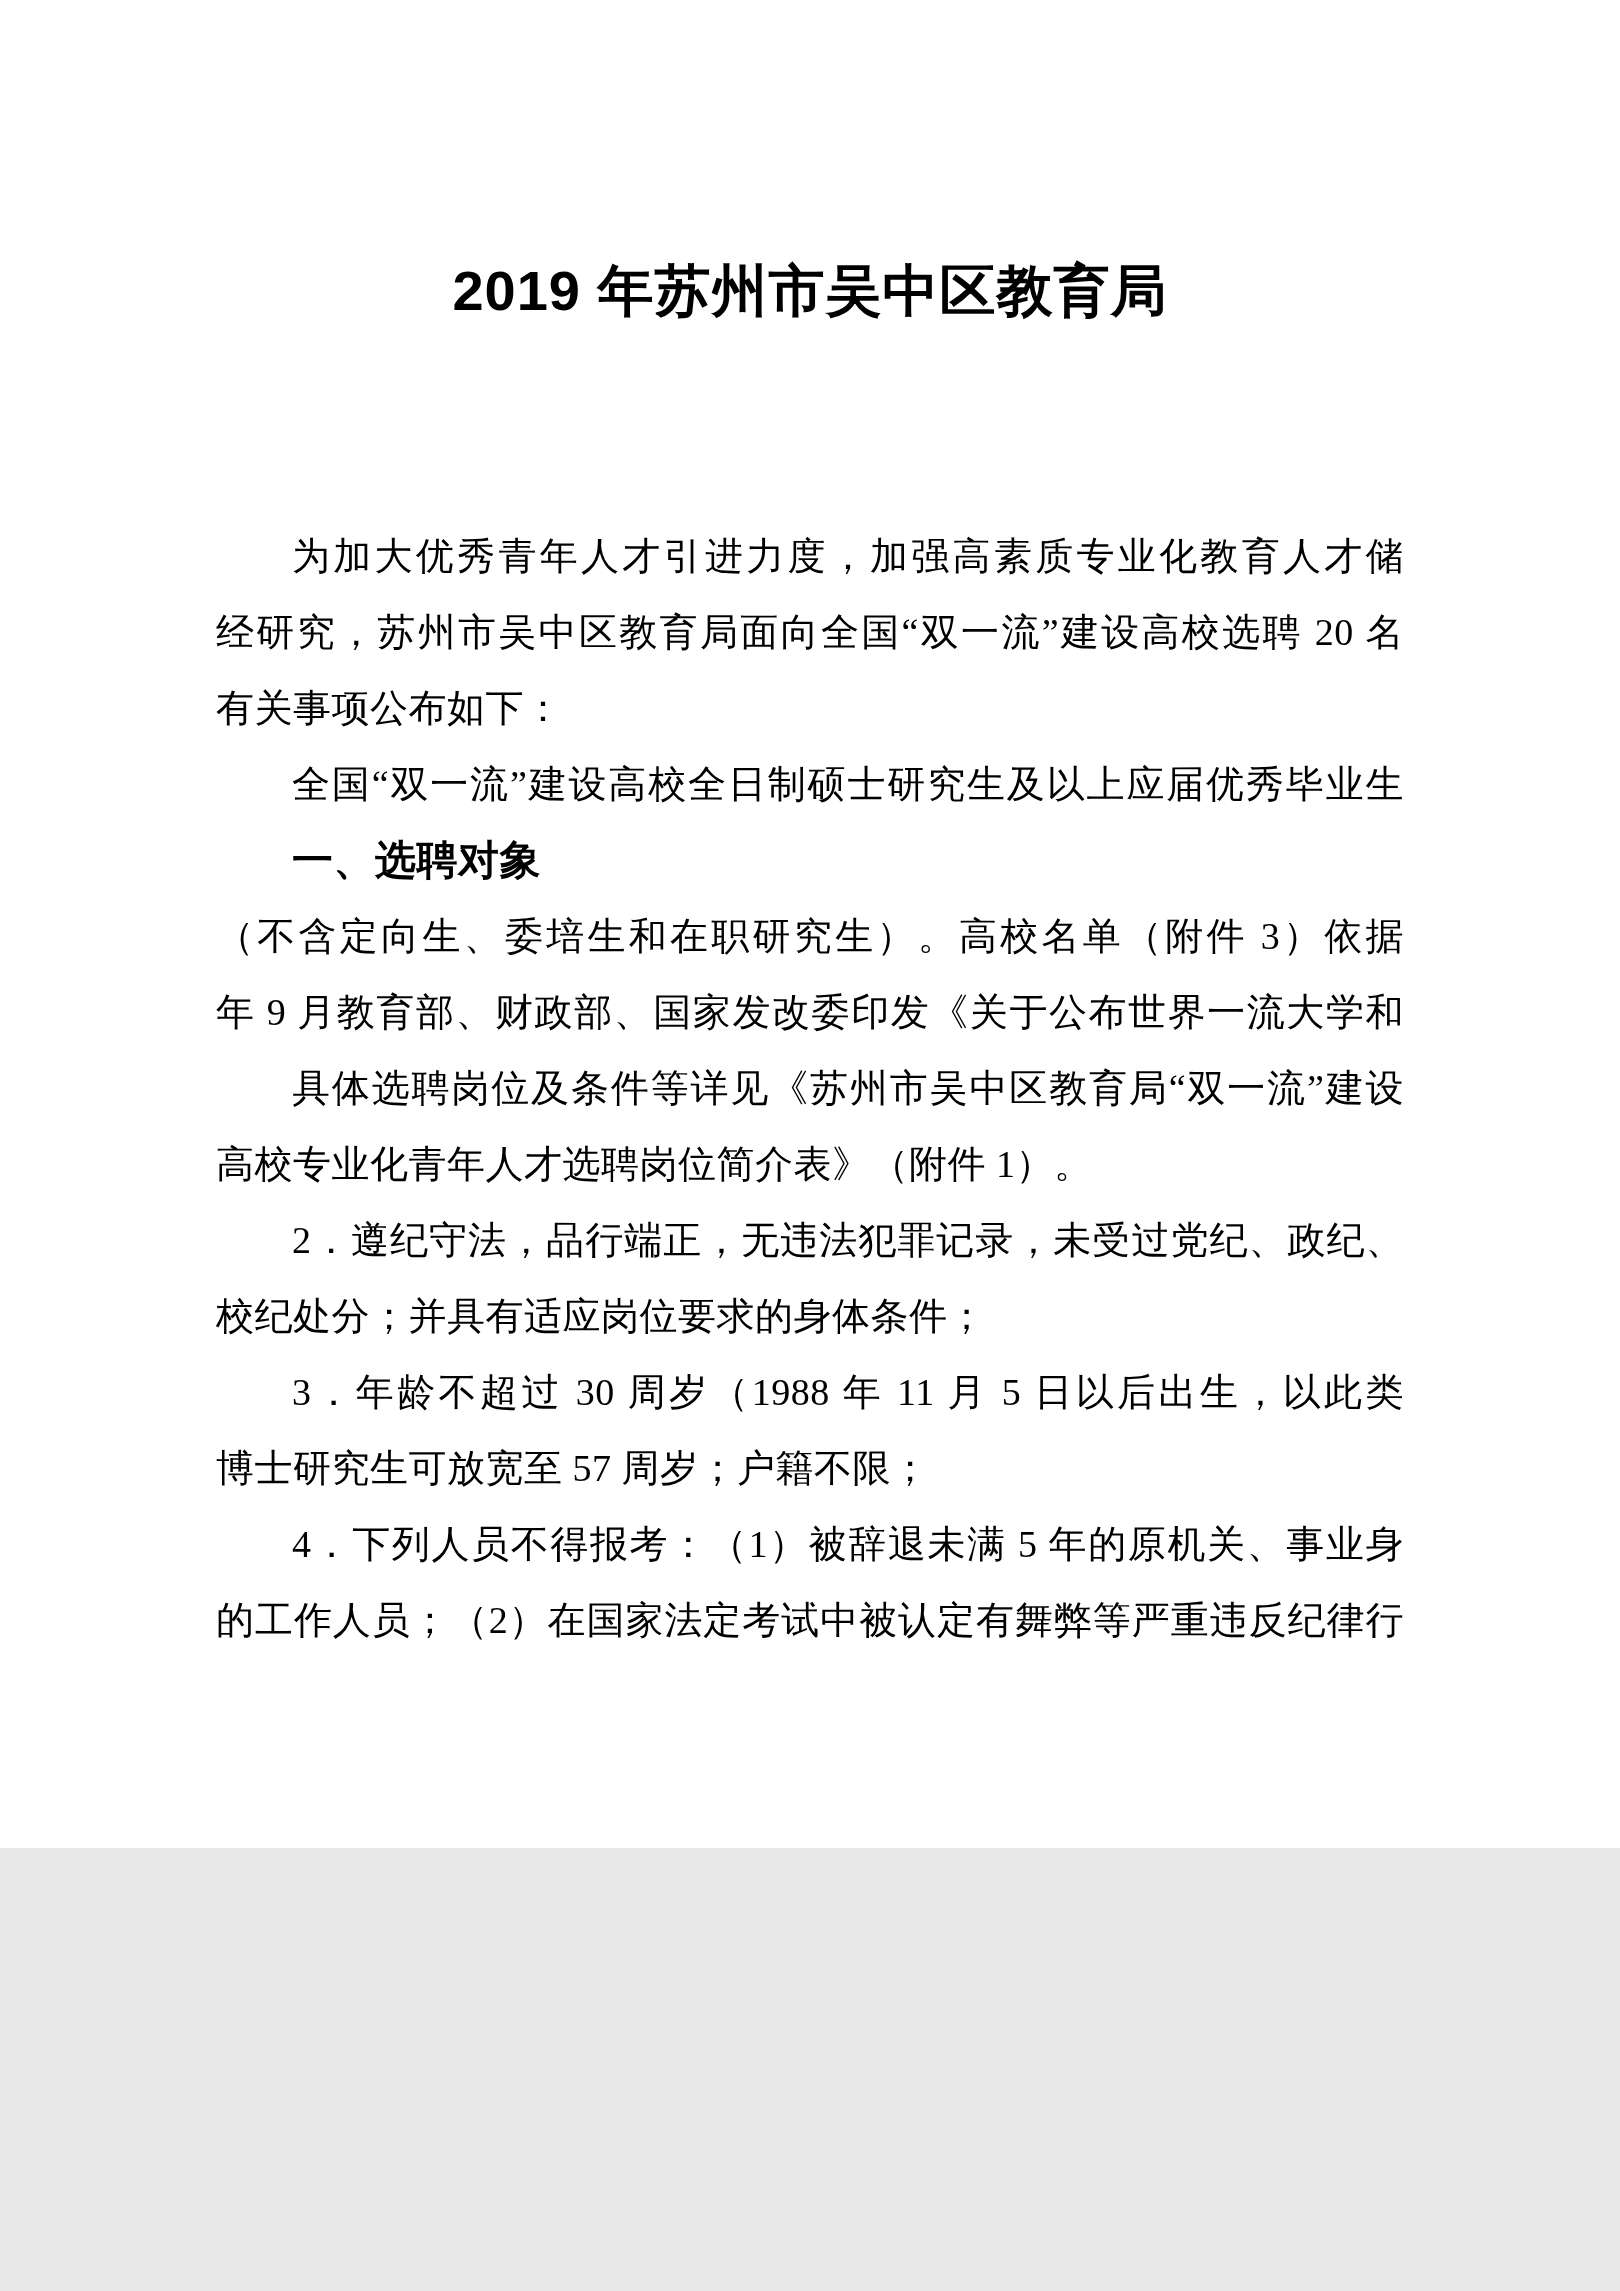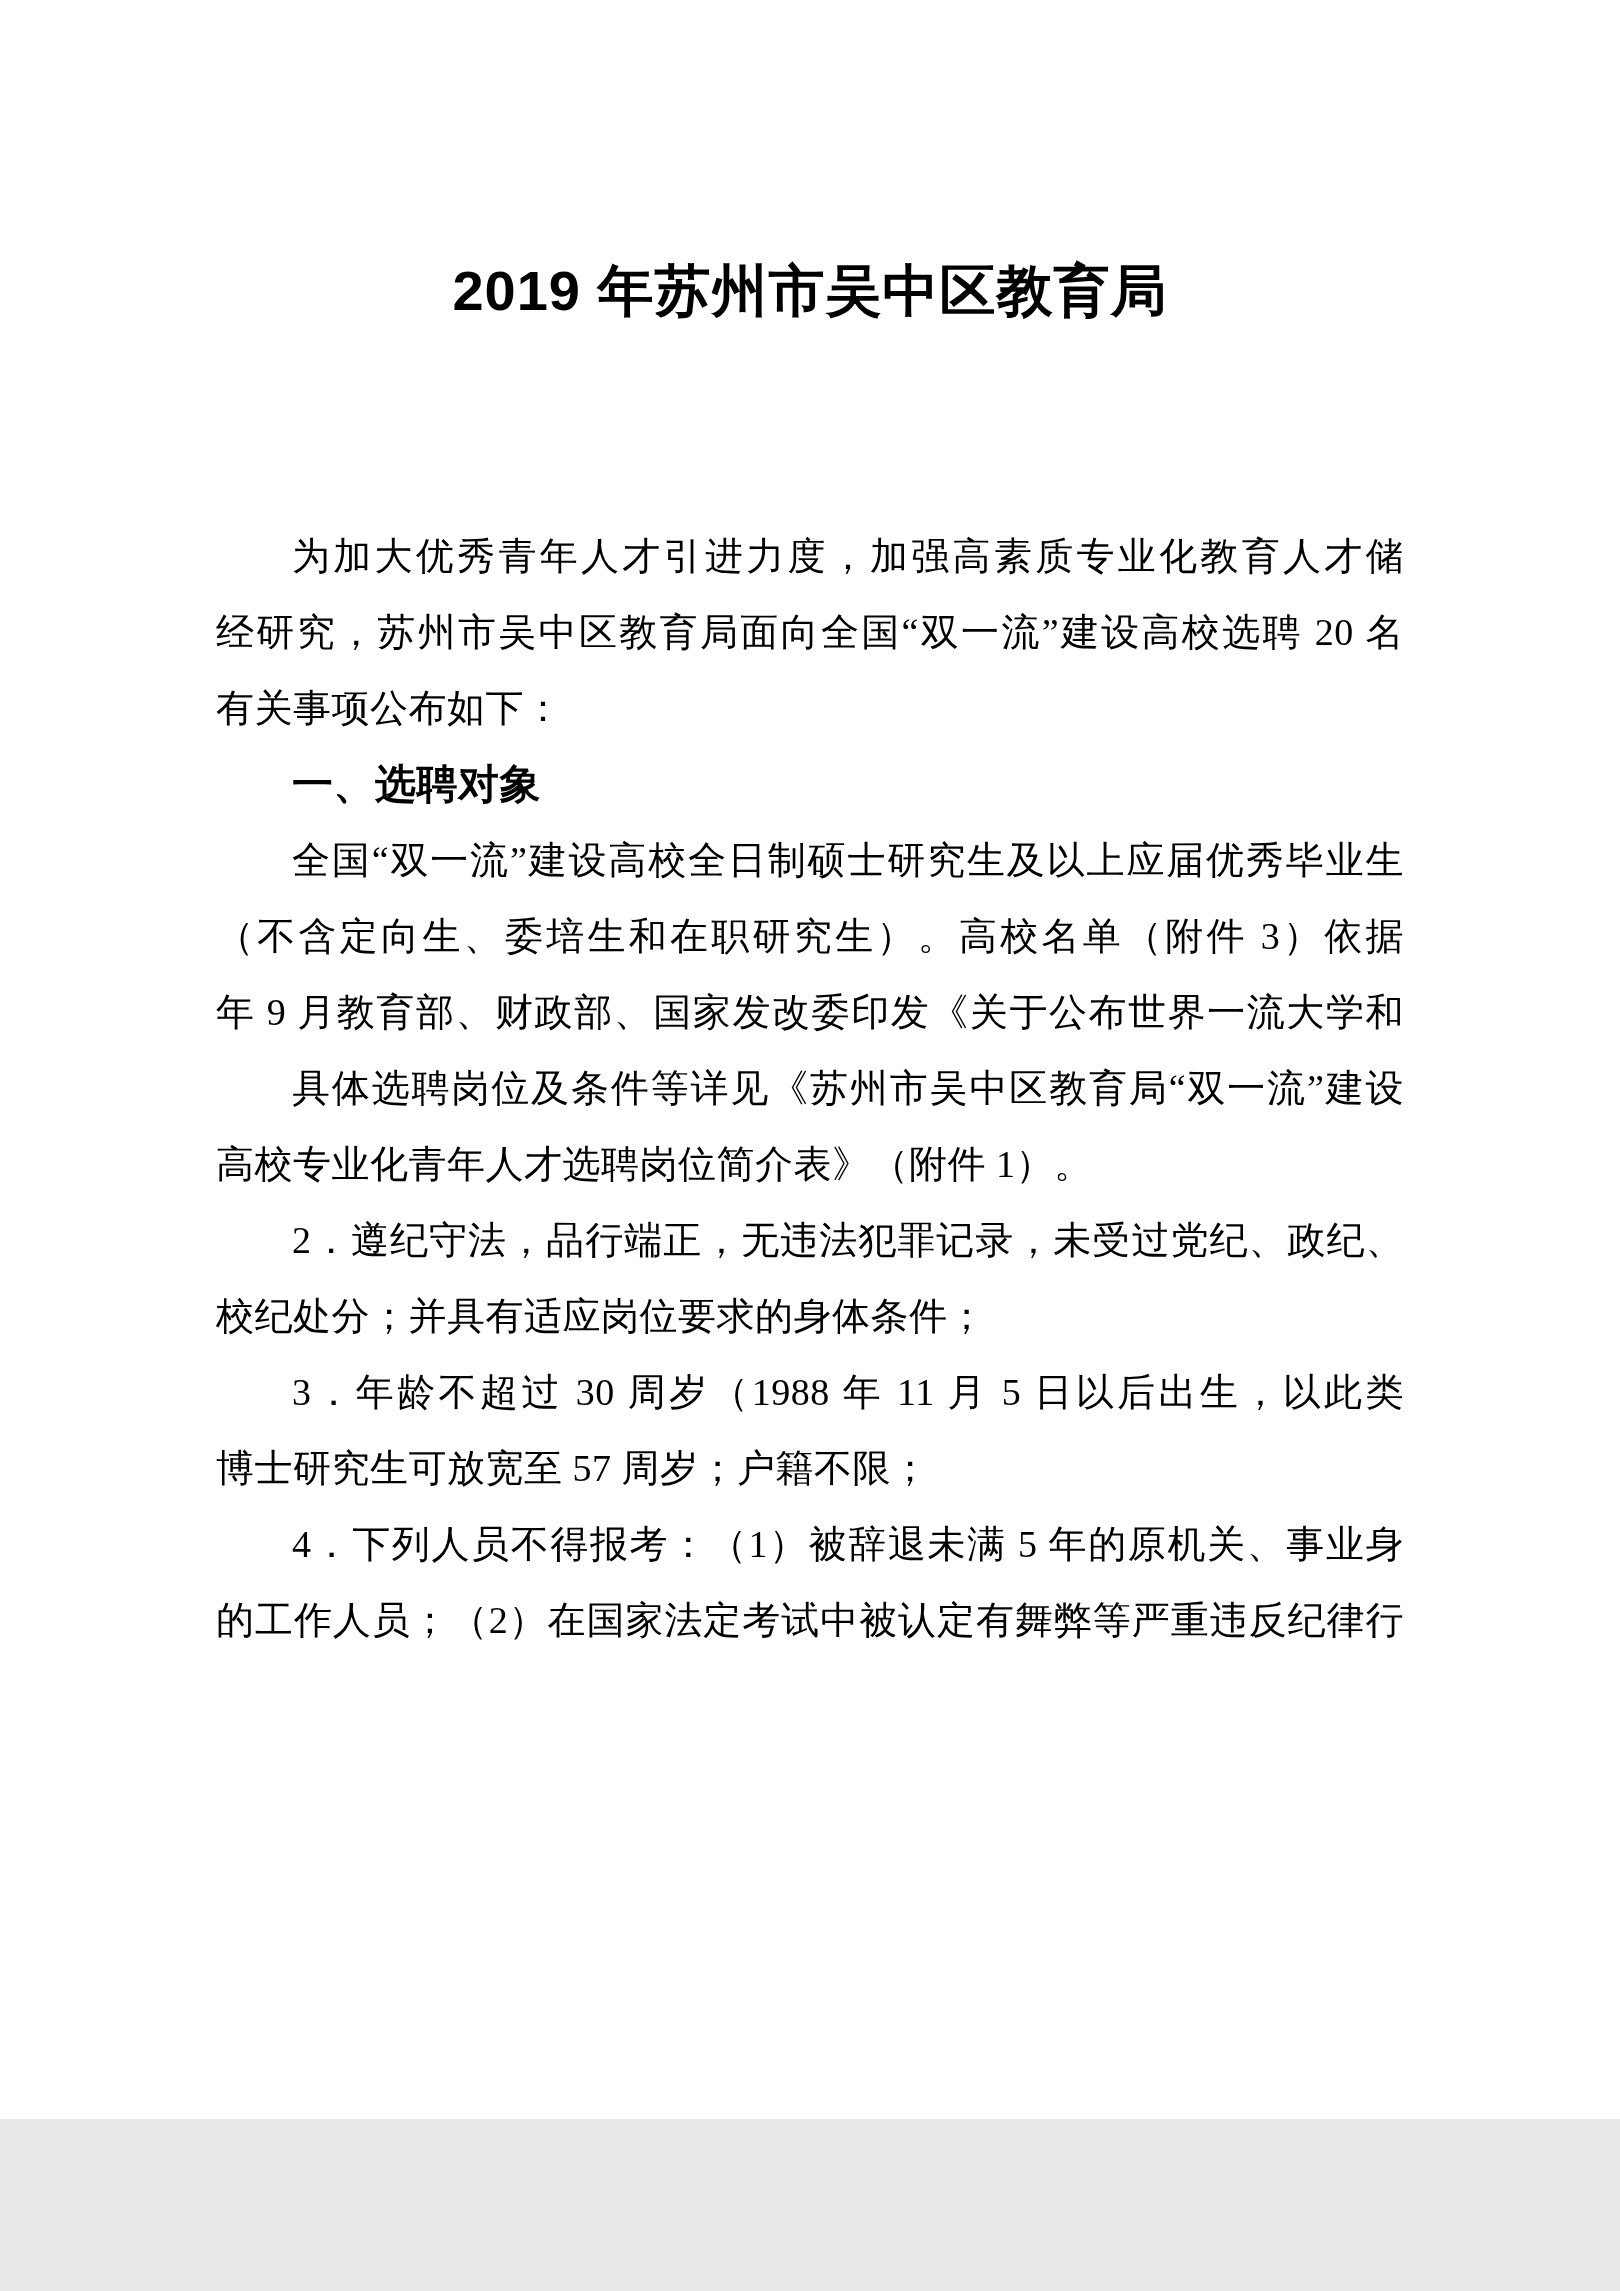--- a/index.html
+++ b/index.html
@@ -1,19 +1,19 @@
 <!DOCTYPE html>
 <html><head>
 <meta charset="utf-8">
 <style>
   html, body { margin: 0; padding: 0; background: #e8e8e8; }
   .page {
     position: relative;
     width: 1620px;
-    height: 2119px;
+    height: 1848px;
     margin: 0 auto;
     background: #ffffff;
     color: #000000;
     font-family: "Liberation Serif", "DejaVu Serif", serif;
     overflow: hidden;
   }
   .title-block {
     position: absolute;
     top: 245px;
     left: 98px;
@@ -81,22 +81,22 @@
 <div class="page">
 
   <div class="title-block">
     <div class="title-line">2019 年苏州市吴中区教育局</div>
   </div>
 
   <div class="body-block" id="body-lines">
       <div class="line indent fill">为加大优秀青年人才引进力度，加强高素质专业化教育人才储备，</div>
       <div class="line fill">经研究，苏州市吴中区教育局面向全国“双一流”建设高校选聘 20 名</div>
       <div class="line">有关事项公布如下：</div>
+      <div class="line indent fill">全国“双一流”建设高校全日制硕士研究生及以上应届优秀毕业生</div>
       <div class="line heading indent">一、选聘对象</div>
-      <div class="line indent fill">全国“双一流”建设高校全日制硕士研究生及以上应届优秀毕业生</div>
       <div class="line fill">（不含定向生、委培生和在职研究生）。高校名单（附件 3）依据 2017</div>
       <div class="line fill">年 9 月教育部、财政部、国家发改委印发《关于公布世界一流大学和一</div>
       <div class="line indent fill">具体选聘岗位及条件等详见《苏州市吴中区教育局“双一流”建设</div>
       <div class="line">高校专业化青年人才选聘岗位简介表》（附件 1）。</div>
       <div class="line indent fill">2．遵纪守法，品行端正，无违法犯罪记录，未受过党纪、政纪、</div>
       <div class="line">校纪处分；并具有适应岗位要求的身体条件；</div>
       <div class="line indent fill">3．年龄不超过 30 周岁（1988 年 11 月 5 日以后出生，以此类推），</div>
       <div class="line">博士研究生可放宽至 57 周岁；户籍不限；</div>
       <div class="line indent fill">4．下列人员不得报考：（1）被辞退未满 5 年的原机关、事业身份</div>
       <div class="line fill">的工作人员；（2）在国家法定考试中被认定有舞弊等严重违反纪律行</div>

